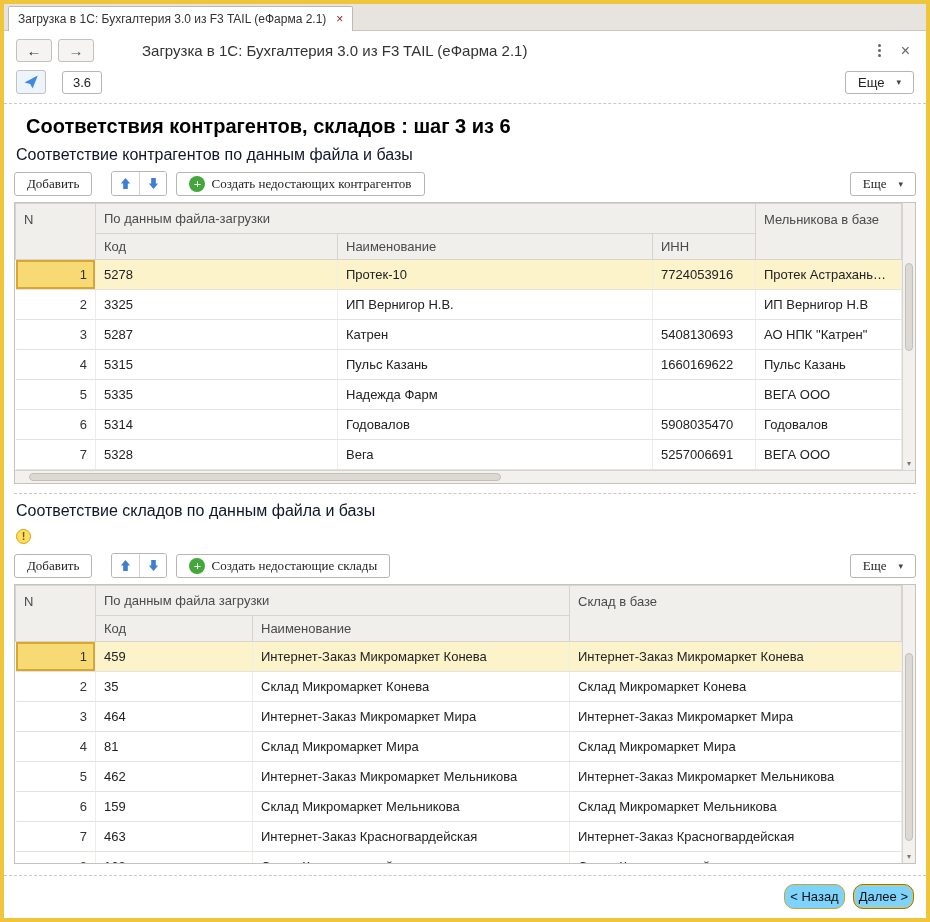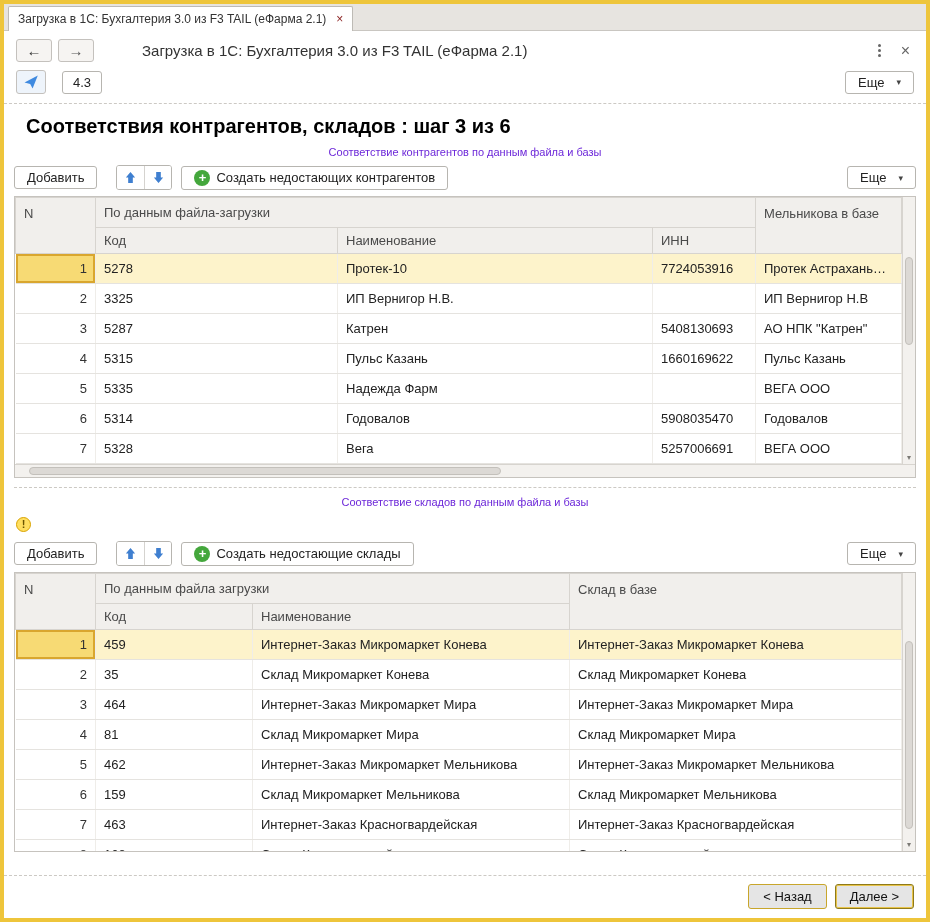--- a/index.html
+++ b/index.html
@@ -37,22 +37,22 @@
              background: #eef4fb; display: flex; align-items: center; justify-content: center; }
   .btn { border: 1px solid #b7b5b0; background: #fff; border-radius: 3px;
          padding: 3px 12px; color: #222; font-size: 13px; font-family: inherit;
          display: inline-flex; align-items: center; gap: 6px; cursor: default; white-space: nowrap; }
   .btn.ver { margin-left: 16px; padding: 3px 10px; }
   .btn.more { margin-left: auto; gap: 12px; }
   .caret { font-size: 9px; color: #444; }
   
   .content { padding: 0 10px; flex: 0 0 auto; }
   h1 { font-size: 20px; font-weight: bold; color: #000; margin: 11px 2px 4px 12px; }
-  .section-title { color: #6d28d9; font-size: 11px; margin: 8px 2px 2px 2px; text-align: center; }
-  .cmdbar { display: flex; align-items: center; gap: 9px; margin: 7px 0 6px 0; }
+  .section-title { color: #0f172a; font-size: 16px; margin: 8px 2px 2px 2px; }
+  .cmdbar { display: flex; align-items: center; gap: 9px; margin: 7px 0 6px 0; font-family: Liberation Serif, serif; }
   .udgroup { display: flex; border: 1px solid #b7b5b0; border-radius: 3px; overflow: hidden; margin-left: 10px; }
   .udgroup button { width: 27px; height: 23px; border: none; background: #fff;
                     display: flex; align-items: center; justify-content: center; cursor: default; }
   .udgroup button + button { border-left: 1px solid #d5d3cf; }
   .plus { width: 16px; height: 16px; border-radius: 50%; background: #44a73c; color: #fff;
           font-weight: bold; line-height: 15px; text-align: center; font-size: 13px; flex: 0 0 auto; }
   
   .warn { display: flex; gap: 8px; padding: 5px 2px 2px 2px; color: #1464c0; line-height: 17px; max-width: 895px; }
   .warn .ic { flex: 0 0 auto; width: 15px; height: 15px; border-radius: 50%; background: #ffdf60;
               border: 1px solid #d9a300; color: #6b5500; font-weight: bold; text-align: center;
@@ -82,22 +82,22 @@
   .varrow { position: absolute; bottom: 0; left: 0; width: 100%; text-align: center;
             font-size: 8px; color: #7b7975; line-height: 12px; }
   .hscroll { height: 13px; background: #f3f1ee; border-top: 1px solid #d7d4cf; position: relative; }
   .hthumb { position: absolute; top: 2px; bottom: 2px; left: 14px; width: 472px;
             background: #dcd9d5; border: 1px solid #c3c0bb; border-radius: 4px; }
   .dashed { border-top: 1px dashed #ccc9c4; margin: 9px 0 2px 0; }
   
   .spacer { flex: 1 1 auto; }
   .footer { border-top: 1px dashed #ccc9c4; display: flex; justify-content: flex-end;
             gap: 8px; padding: 8px 12px 9px 12px; flex: 0 0 auto; }
-  .ybtn { background: #e5e5e5; border: 1px solid #c8a62c; border-radius: 3px;
-          padding: 4px 14px; font-size: 13px; font-family: inherit; color: #111; cursor: default; }
+  .ybtn { background: #7dd3fc; border: 1px solid #c8a62c; border-radius: 10px;
+          padding: 4px 5px; font-size: 13px; font-family: inherit; color: #111; cursor: default; }
   .ybtn.primary { border-color: #8f7a1a; box-shadow: inset 0 0 0 1px #e8c44a; }
 </style>
 </head>
 <body>
 
 <div class="tabstrip">
   <div class="tab">
     <span>Загрузка в 1С: Бухгалтерия 3.0 из F3 TAIL (еФарма 2.1)</span>
     <span class="tab-x">×</span>
   </div>
@@ -117,21 +117,21 @@
   </div>
 </div>
 
 <div class="toolbar">
   <button class="iconbtn">
     <svg width="16" height="16" viewBox="0 0 16 16">
         <path d="M1.5 8.6 L14.8 1.4 L9.6 14.6 L7.2 9.9 Z" fill="#3f8ae0"></path>
       </svg>
   </button>
   <button class="btn ver">
-      <span>4.3</span>
+      <span>3.6</span>
     </button>
   <button class="btn more">
     <span>Еще</span>
     <span class="caret">▾</span>
   </button>
 </div>
 
 <div class="content">
   <h1>Соответствия контрагентов, складов : шаг 3 из 6</h1>
 

